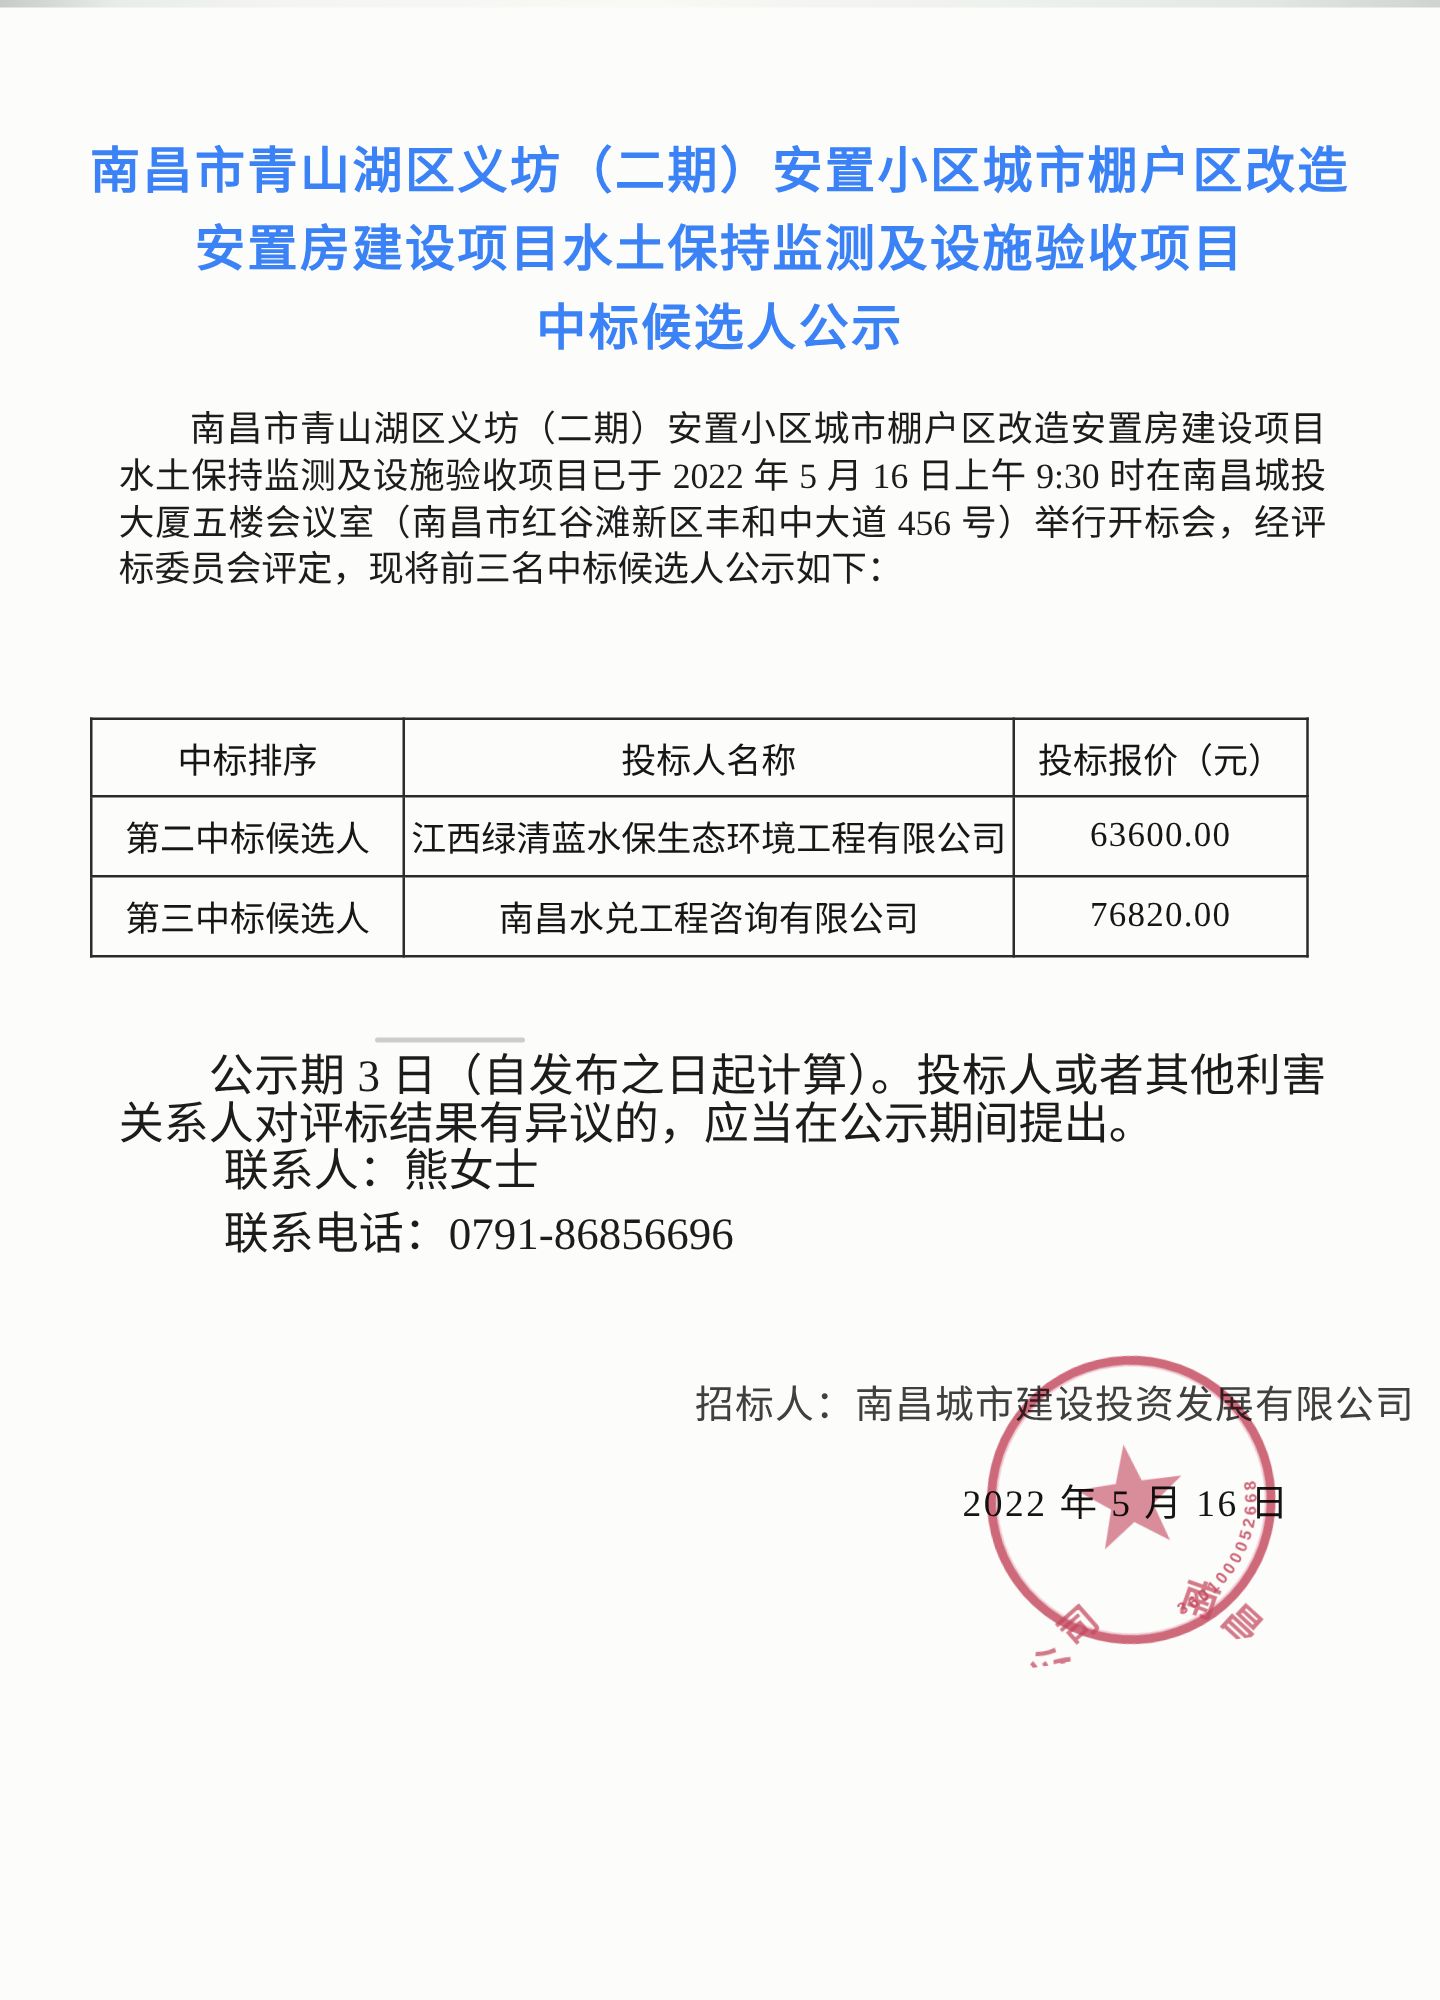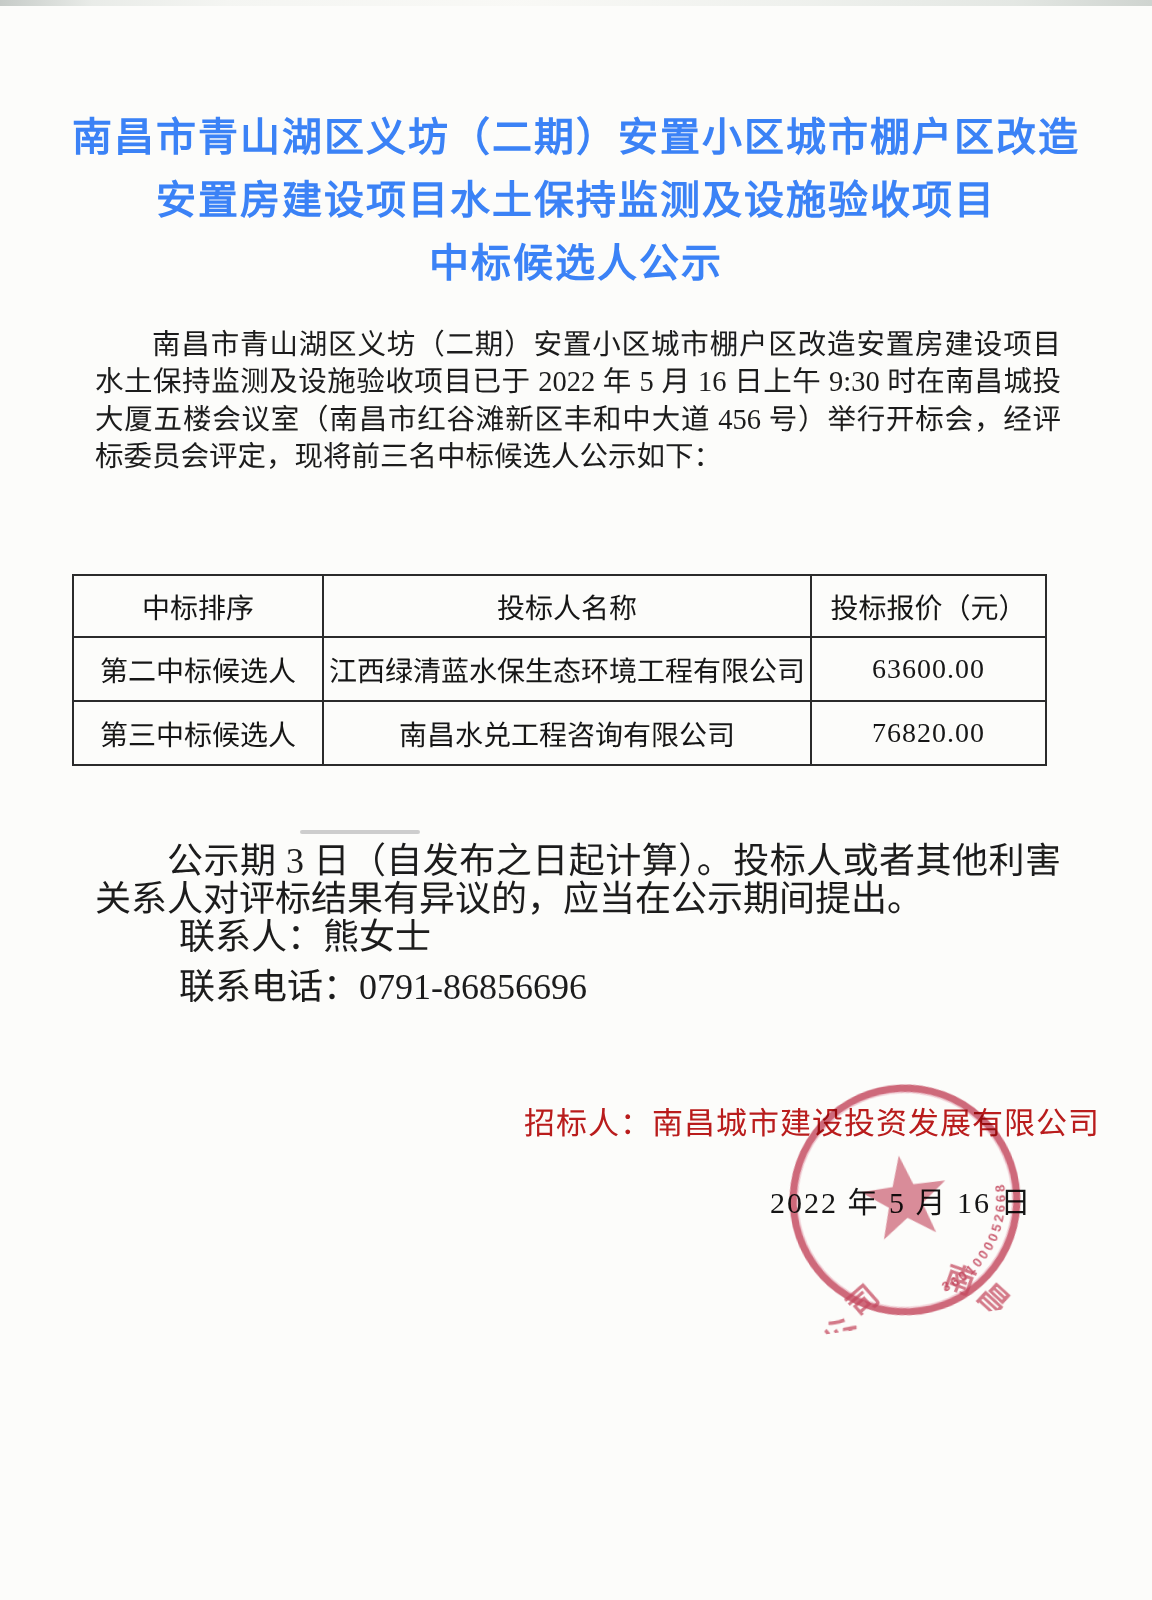--- a/index.html
+++ b/index.html
@@ -59,22 +59,22 @@
   }
   .notice-block{
     position:absolute;top:843px;left:95px;width:966px;
     font-size:36px;line-height:37.5px;
     color:#1c1c1c;
   }
   .notice-para{text-align:justify;text-indent:2em;margin:0;}
   .contact-line{margin:12px;text-indent:2em;}
   .contact-person{margin-top:1px;}
   .tenderer{
-    position:absolute;top:1098px;left:524px;
-    font-size:31px;letter-spacing:1px;color:#b91c1c;
+    position:absolute;top:1098px;left:556px;
+    font-size:31px;letter-spacing:1px;color:#404040;
   }
   .date-line{
     position:absolute;top:1178px;left:770px;
     font-size:30px;letter-spacing:2px;color:#151515;
   }
   .seal{
     position:absolute;top:1078px;left:783px;
     width:244px;height:244px;
     transform:rotate(-8deg);
     mix-blend-mode:multiply;

